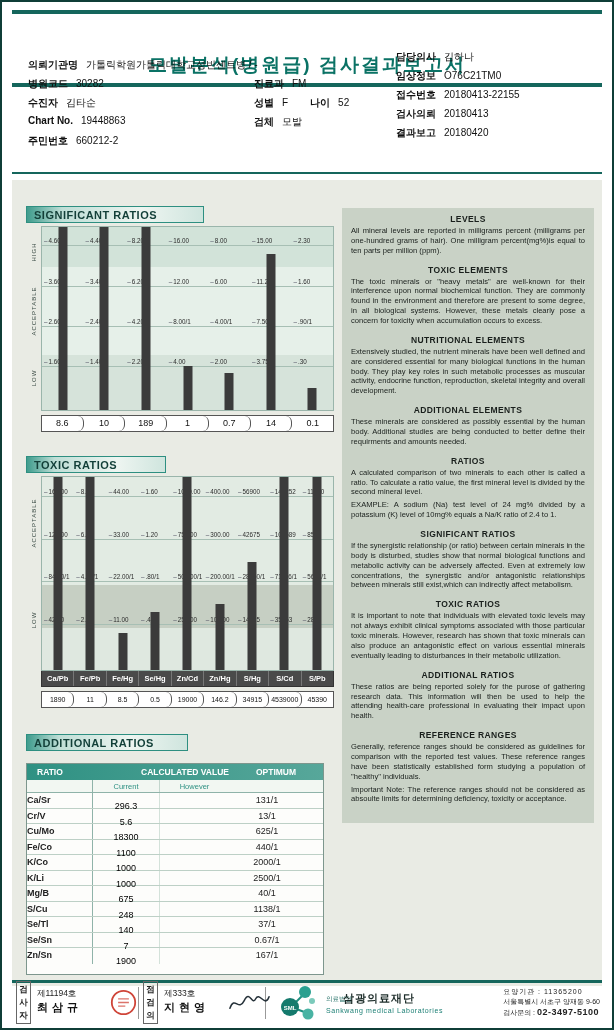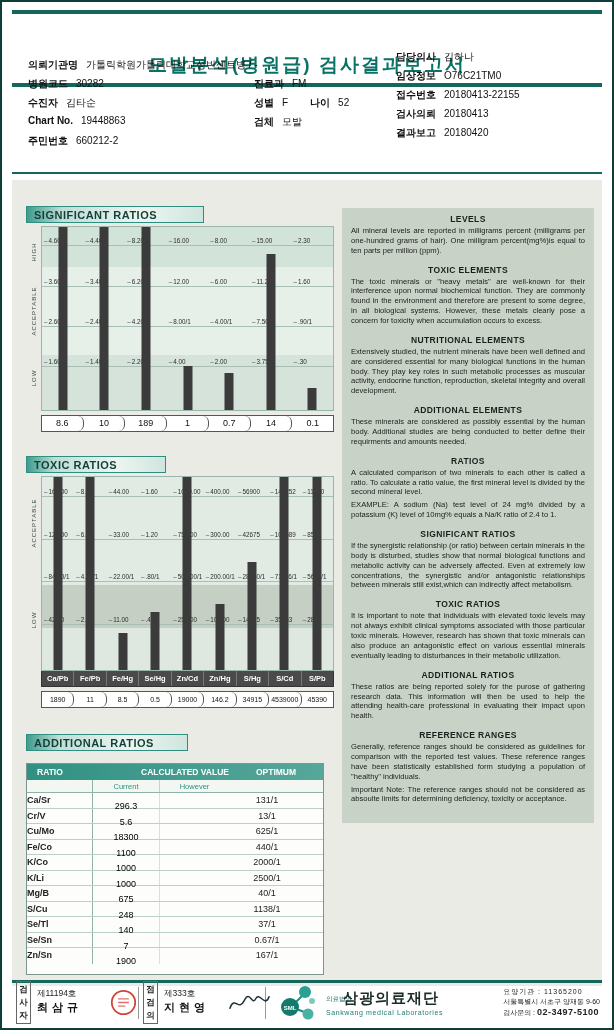--- a/index.html
+++ b/index.html
@@ -100,21 +100,21 @@
   .person-cell { position:relative; width:104px; height:32px; border-right:1px solid #999; padding:1px 28px 0 2px; }
   .cert { font-size:8.5px; color:#222; }
   .pname { font-size:11px; font-weight:bold; letter-spacing:4px; color:#111; }
   .stamp { position:absolute; right:1px; top:2px; width:27px; height:27px; }
   .sign { position:absolute; right:-6px; top:6px; width:44px; height:21px; }
   .logo-wrap { width:42px; height:40px; margin-left:12px; }
   .company { margin-left:6px; white-space:nowrap; }
   .company .row1 { display:flex; align-items:center; }
   .prefix { display:inline-block; width:14px; font-size:6.5px; line-height:7px; word-break:break-all;
             color:#15665c; margin-right:3px; }
-  .cname { font-size:15px; font-weight:bold; color:#1b2b28; letter-spacing:1px; }
+  .cname { font-size:11px; font-weight:bold; color:#1b2b28; letter-spacing:1px; }
   .cen { font-size:7px; color:#1b7f74; letter-spacing:.6px; margin-top:1px; }
   .contact { margin-left:auto; font-size:7px; color:#222; line-height:10px; text-align:left; padding-right:2px; }
   .org { letter-spacing:1px; }
   .phone b { font-size:9px; letter-spacing:.5px; }
 </style>
 </head>
 <body>
 
 <div class="page">
 

